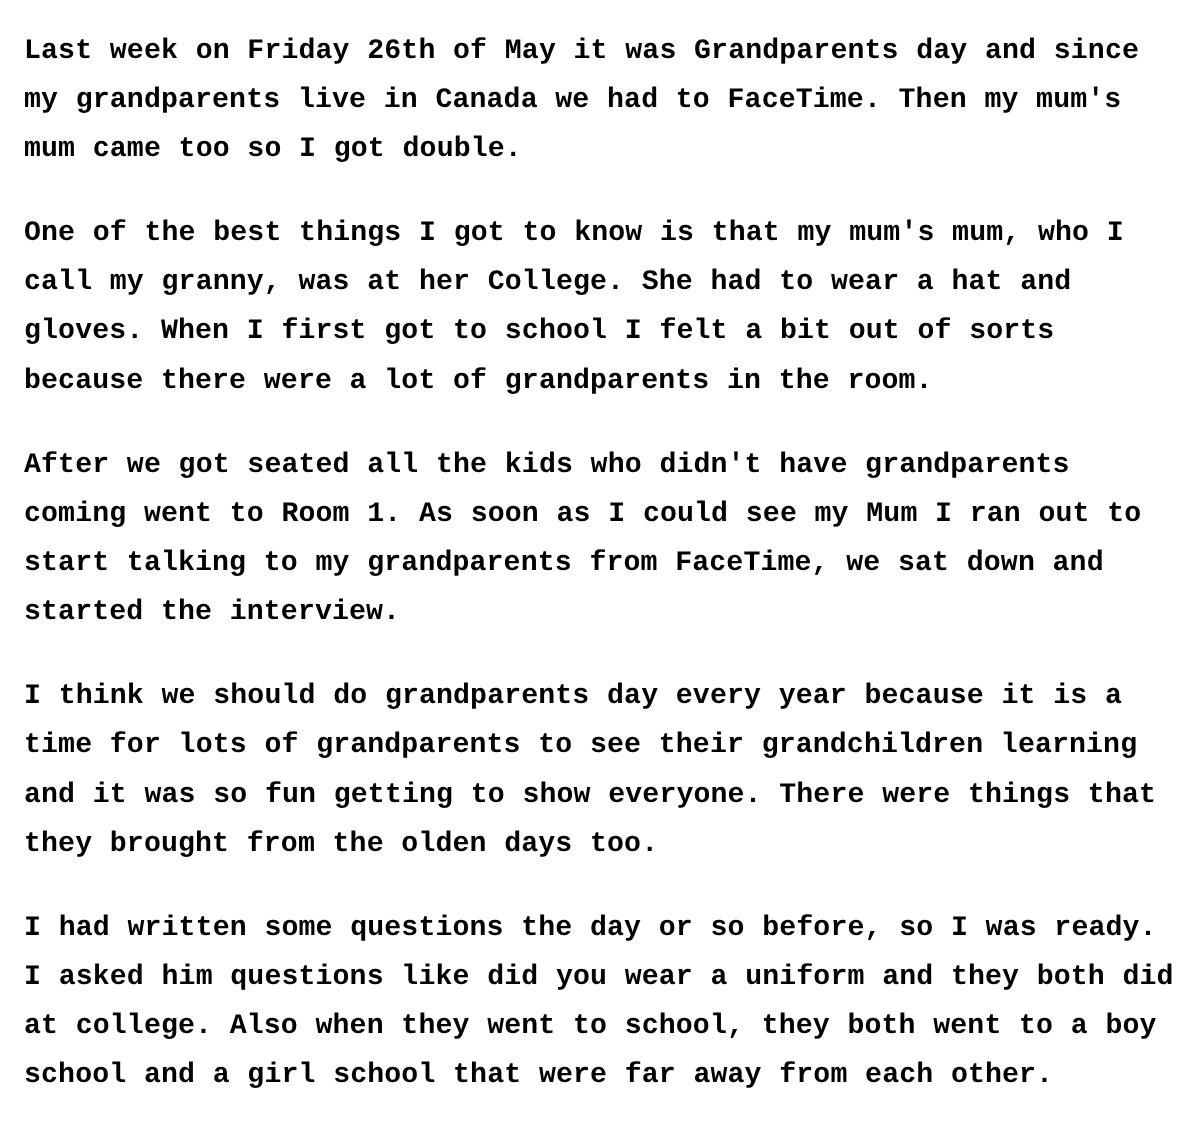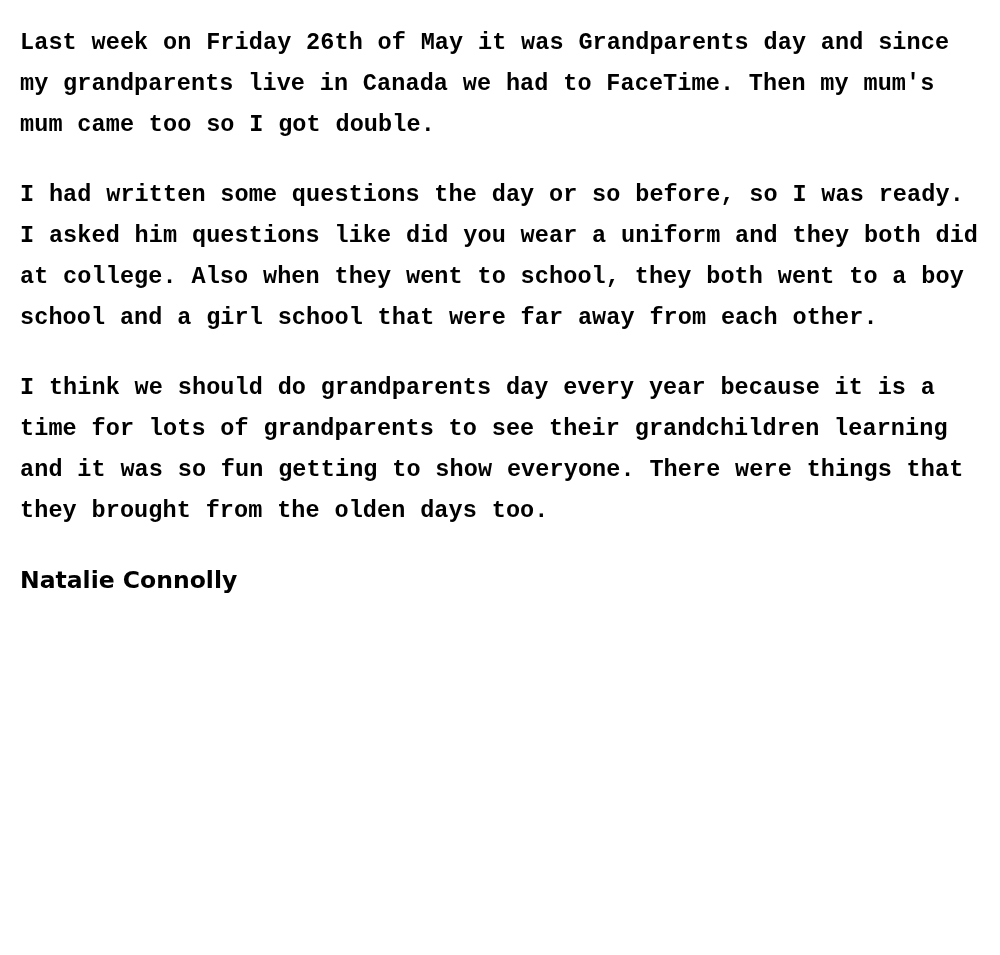--- a/index.html
+++ b/index.html
@@ -39,16 +39,18 @@
     font-weight: 700;
     line-height: 41px;
     margin: 0;
   }
 </style>
 </head>
 <body>
 
 <div id="document">
   <p class="para">Last week on Friday 26th of May it was Grandparents day and since my grandparents live in Canada we had to FaceTime. Then my mum's mum came too so I got double.</p>
+  <p class="para">One of the best things I got to know is that my mum's mum, who I call my granny, was at her College. She had to wear a hat and gloves. When I first got to school I felt a bit out of sorts because there were a lot of grandparents in the room.</p>
+  <p class="para">After we got seated all the kids who didn't have grandparents coming went to Room 1. As soon as I could see my Mum I ran out to start talking to my grandparents from FaceTime, we sat  down and  started the interview.</p>
+  <p class="para">I think we should do grandparents day every year because it is a time for lots of grandparents to see their grandchildren learning and it was so fun getting to show everyone. There were things that they brought from the olden days too.</p>
   <p class="para">I had written some questions the day or so before, so I was ready. I asked him questions like did you wear a uniform and they both did at college. Also when they went to school, they both went to a boy school and a girl school that were far away from each other.</p>
-  <p class="para">I think we should do grandparents day every year because it is a time for lots of grandparents to see their grandchildren learning and it was so fun getting to show everyone. There were things that they brought from the olden days too.</p>
   <p class="signature">Natalie Connolly</p>
 </div>
 
 </body></html>

